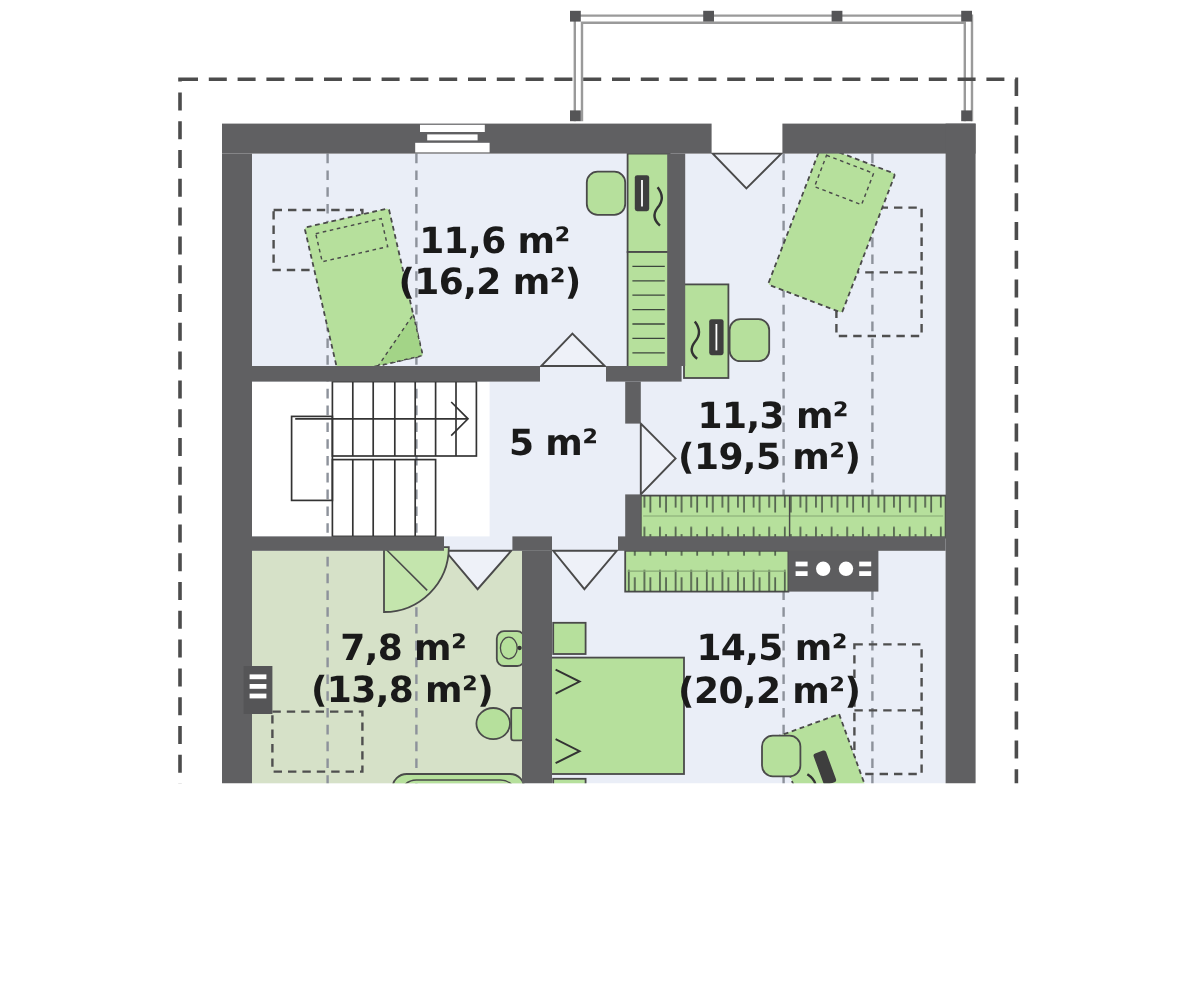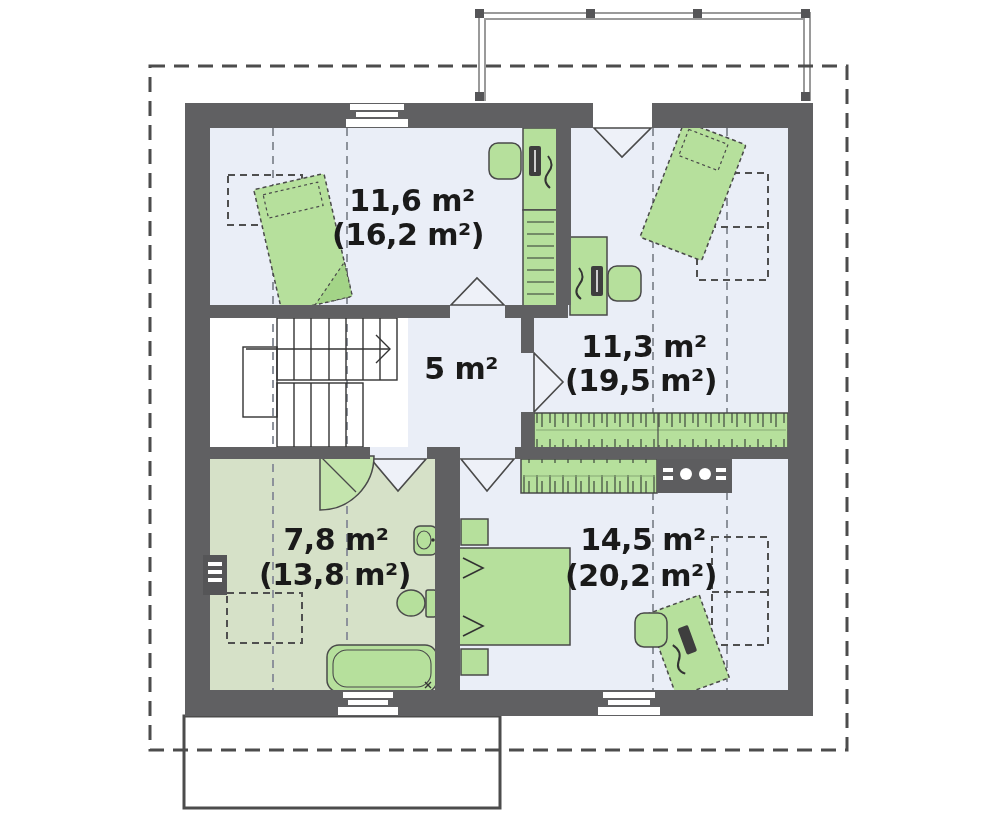--- a/index.html
+++ b/index.html
@@ -1,16 +1,16 @@
 <!DOCTYPE html>
 <html><head>
 <meta charset="utf-8">
 <style>
   html,body{margin:0;padding:0;background:#ffffff;}
-  .stage{width:1000px;height:823px;position:relative;background:#ffffff;overflow:hidden;
+  .stage{width:1000px;height:653px;position:relative;background:#ffffff;overflow:hidden;
          font-family:"DejaVu Sans","Liberation Sans",sans-serif;}
   svg{display:block;}
   text.area{font-family:"DejaVu Sans","Liberation Sans",sans-serif;
             font-weight:bold;fill:#1a1a1a;letter-spacing:-0.5px;}
 </style>
 </head>
 <body>
 
 <div class="stage">
 <svg width="1000" height="823" viewBox="0 0 1000 823">

